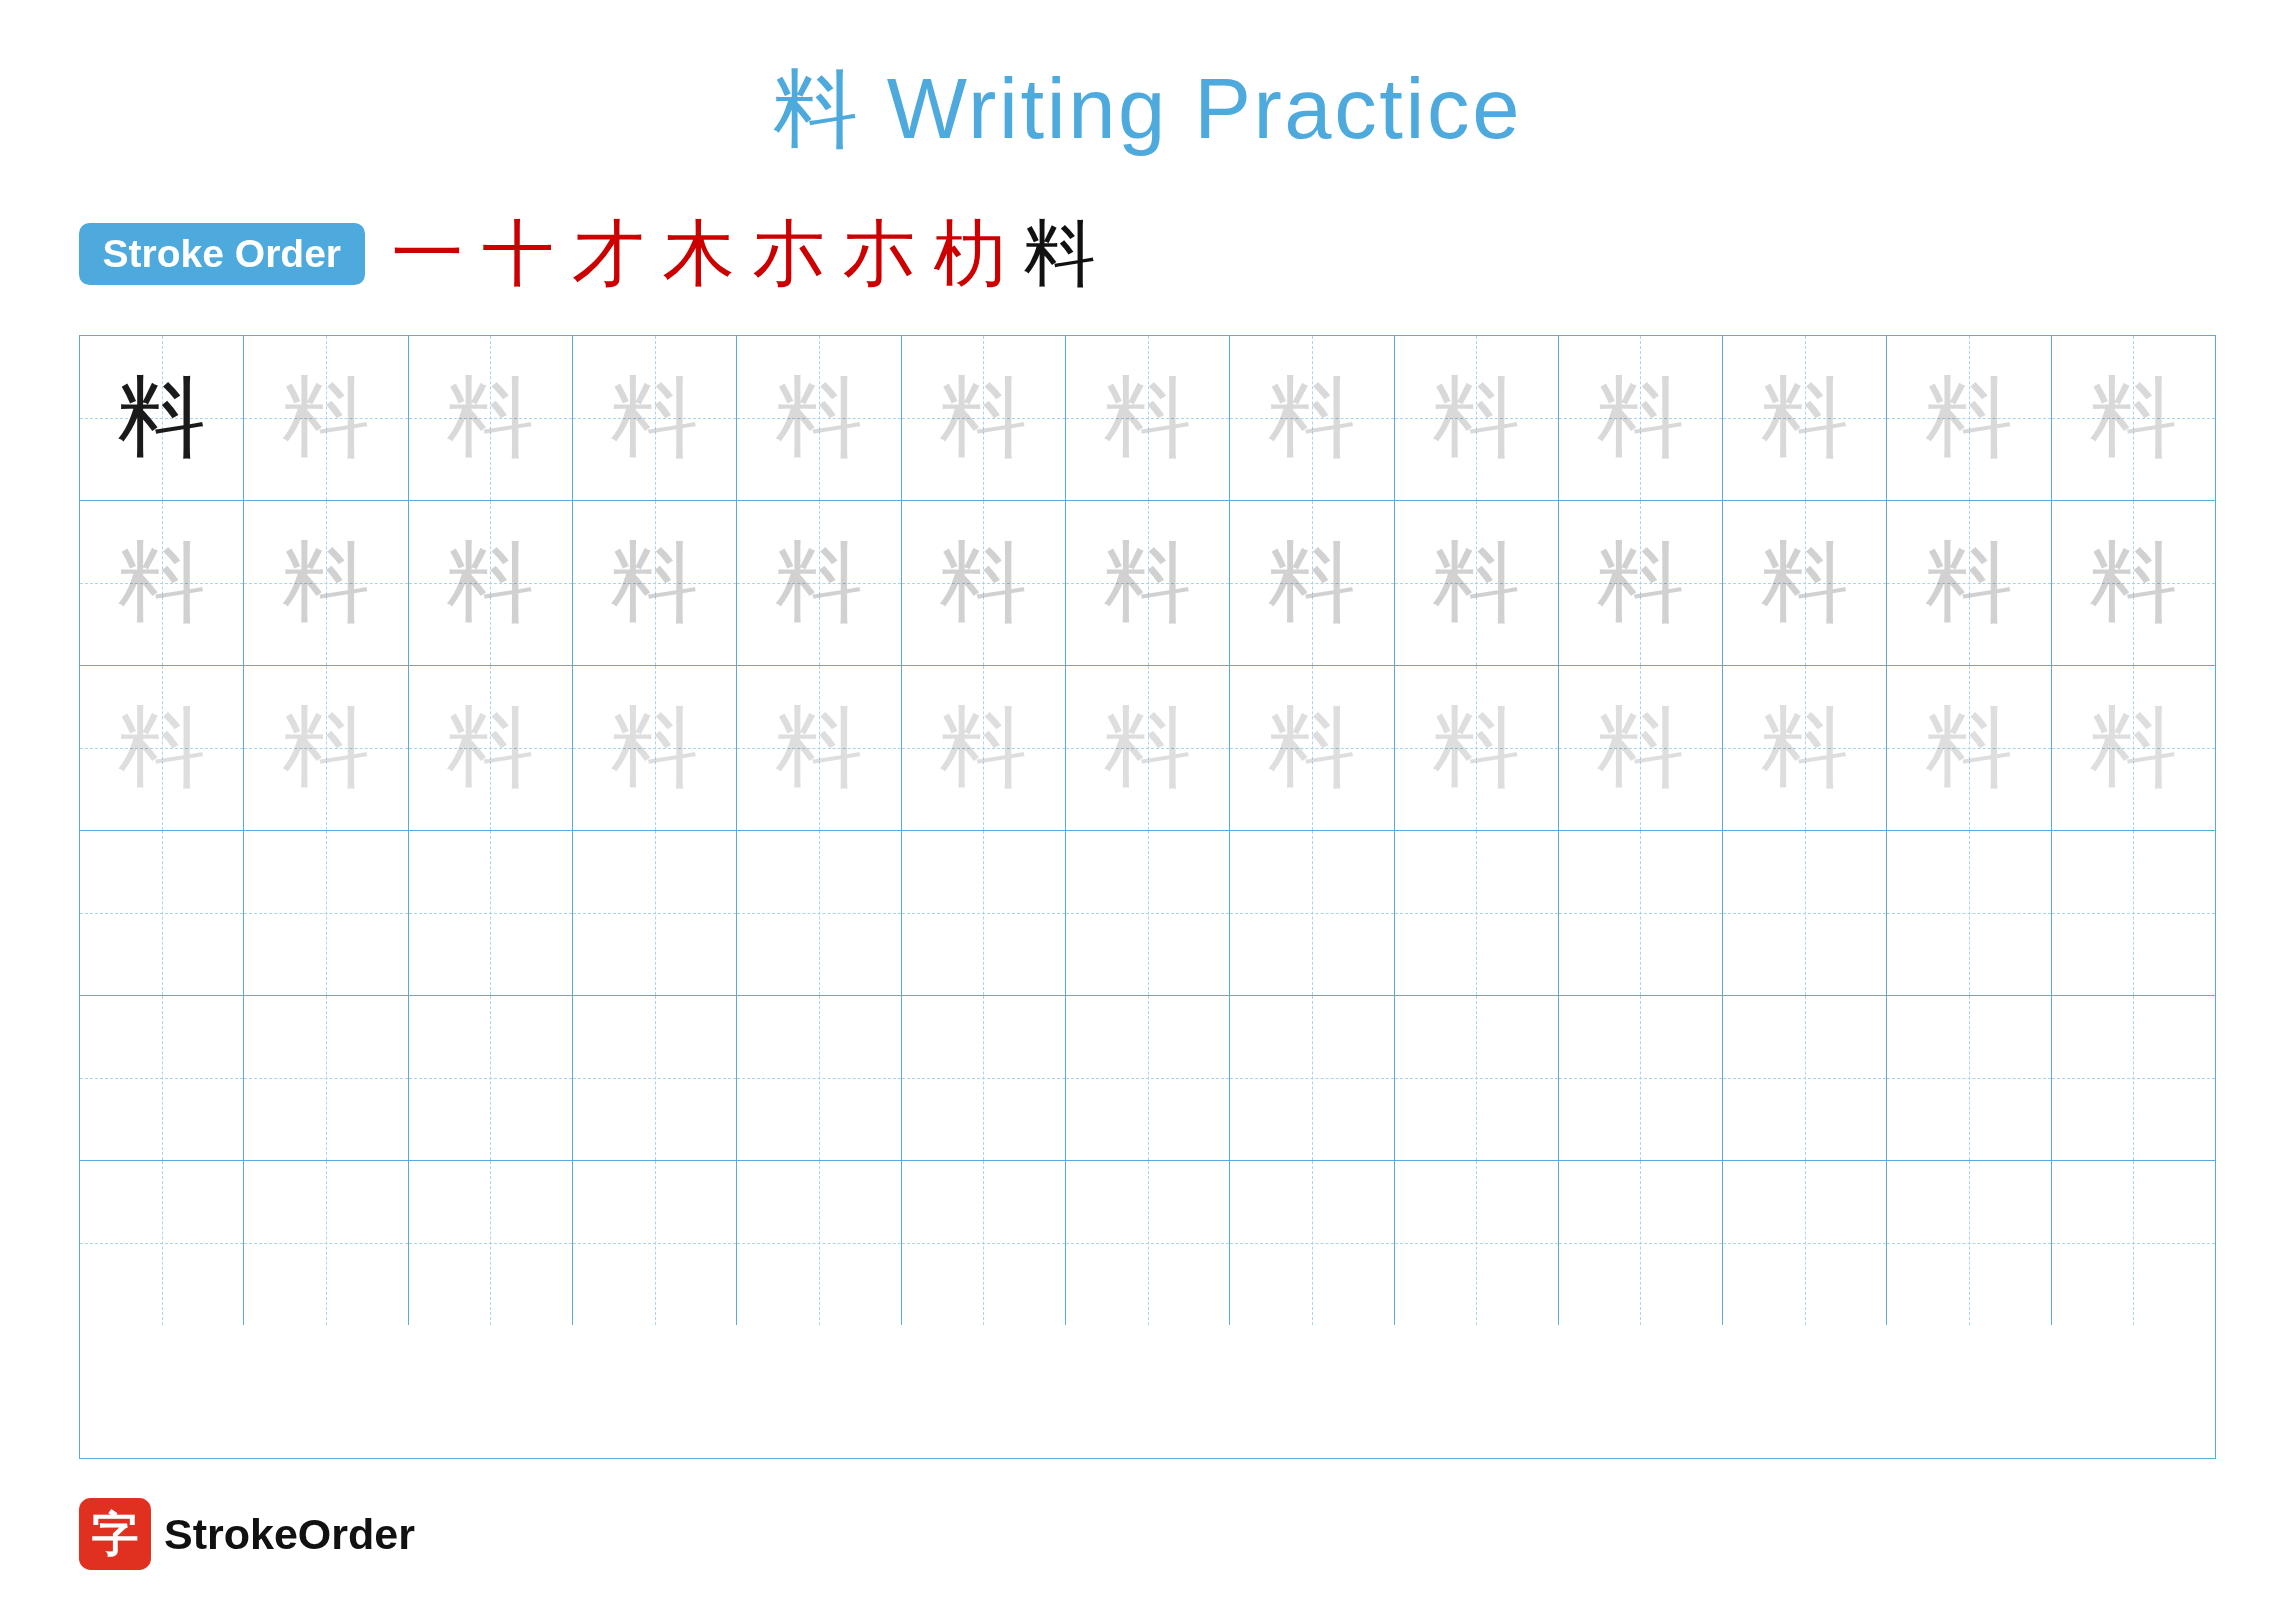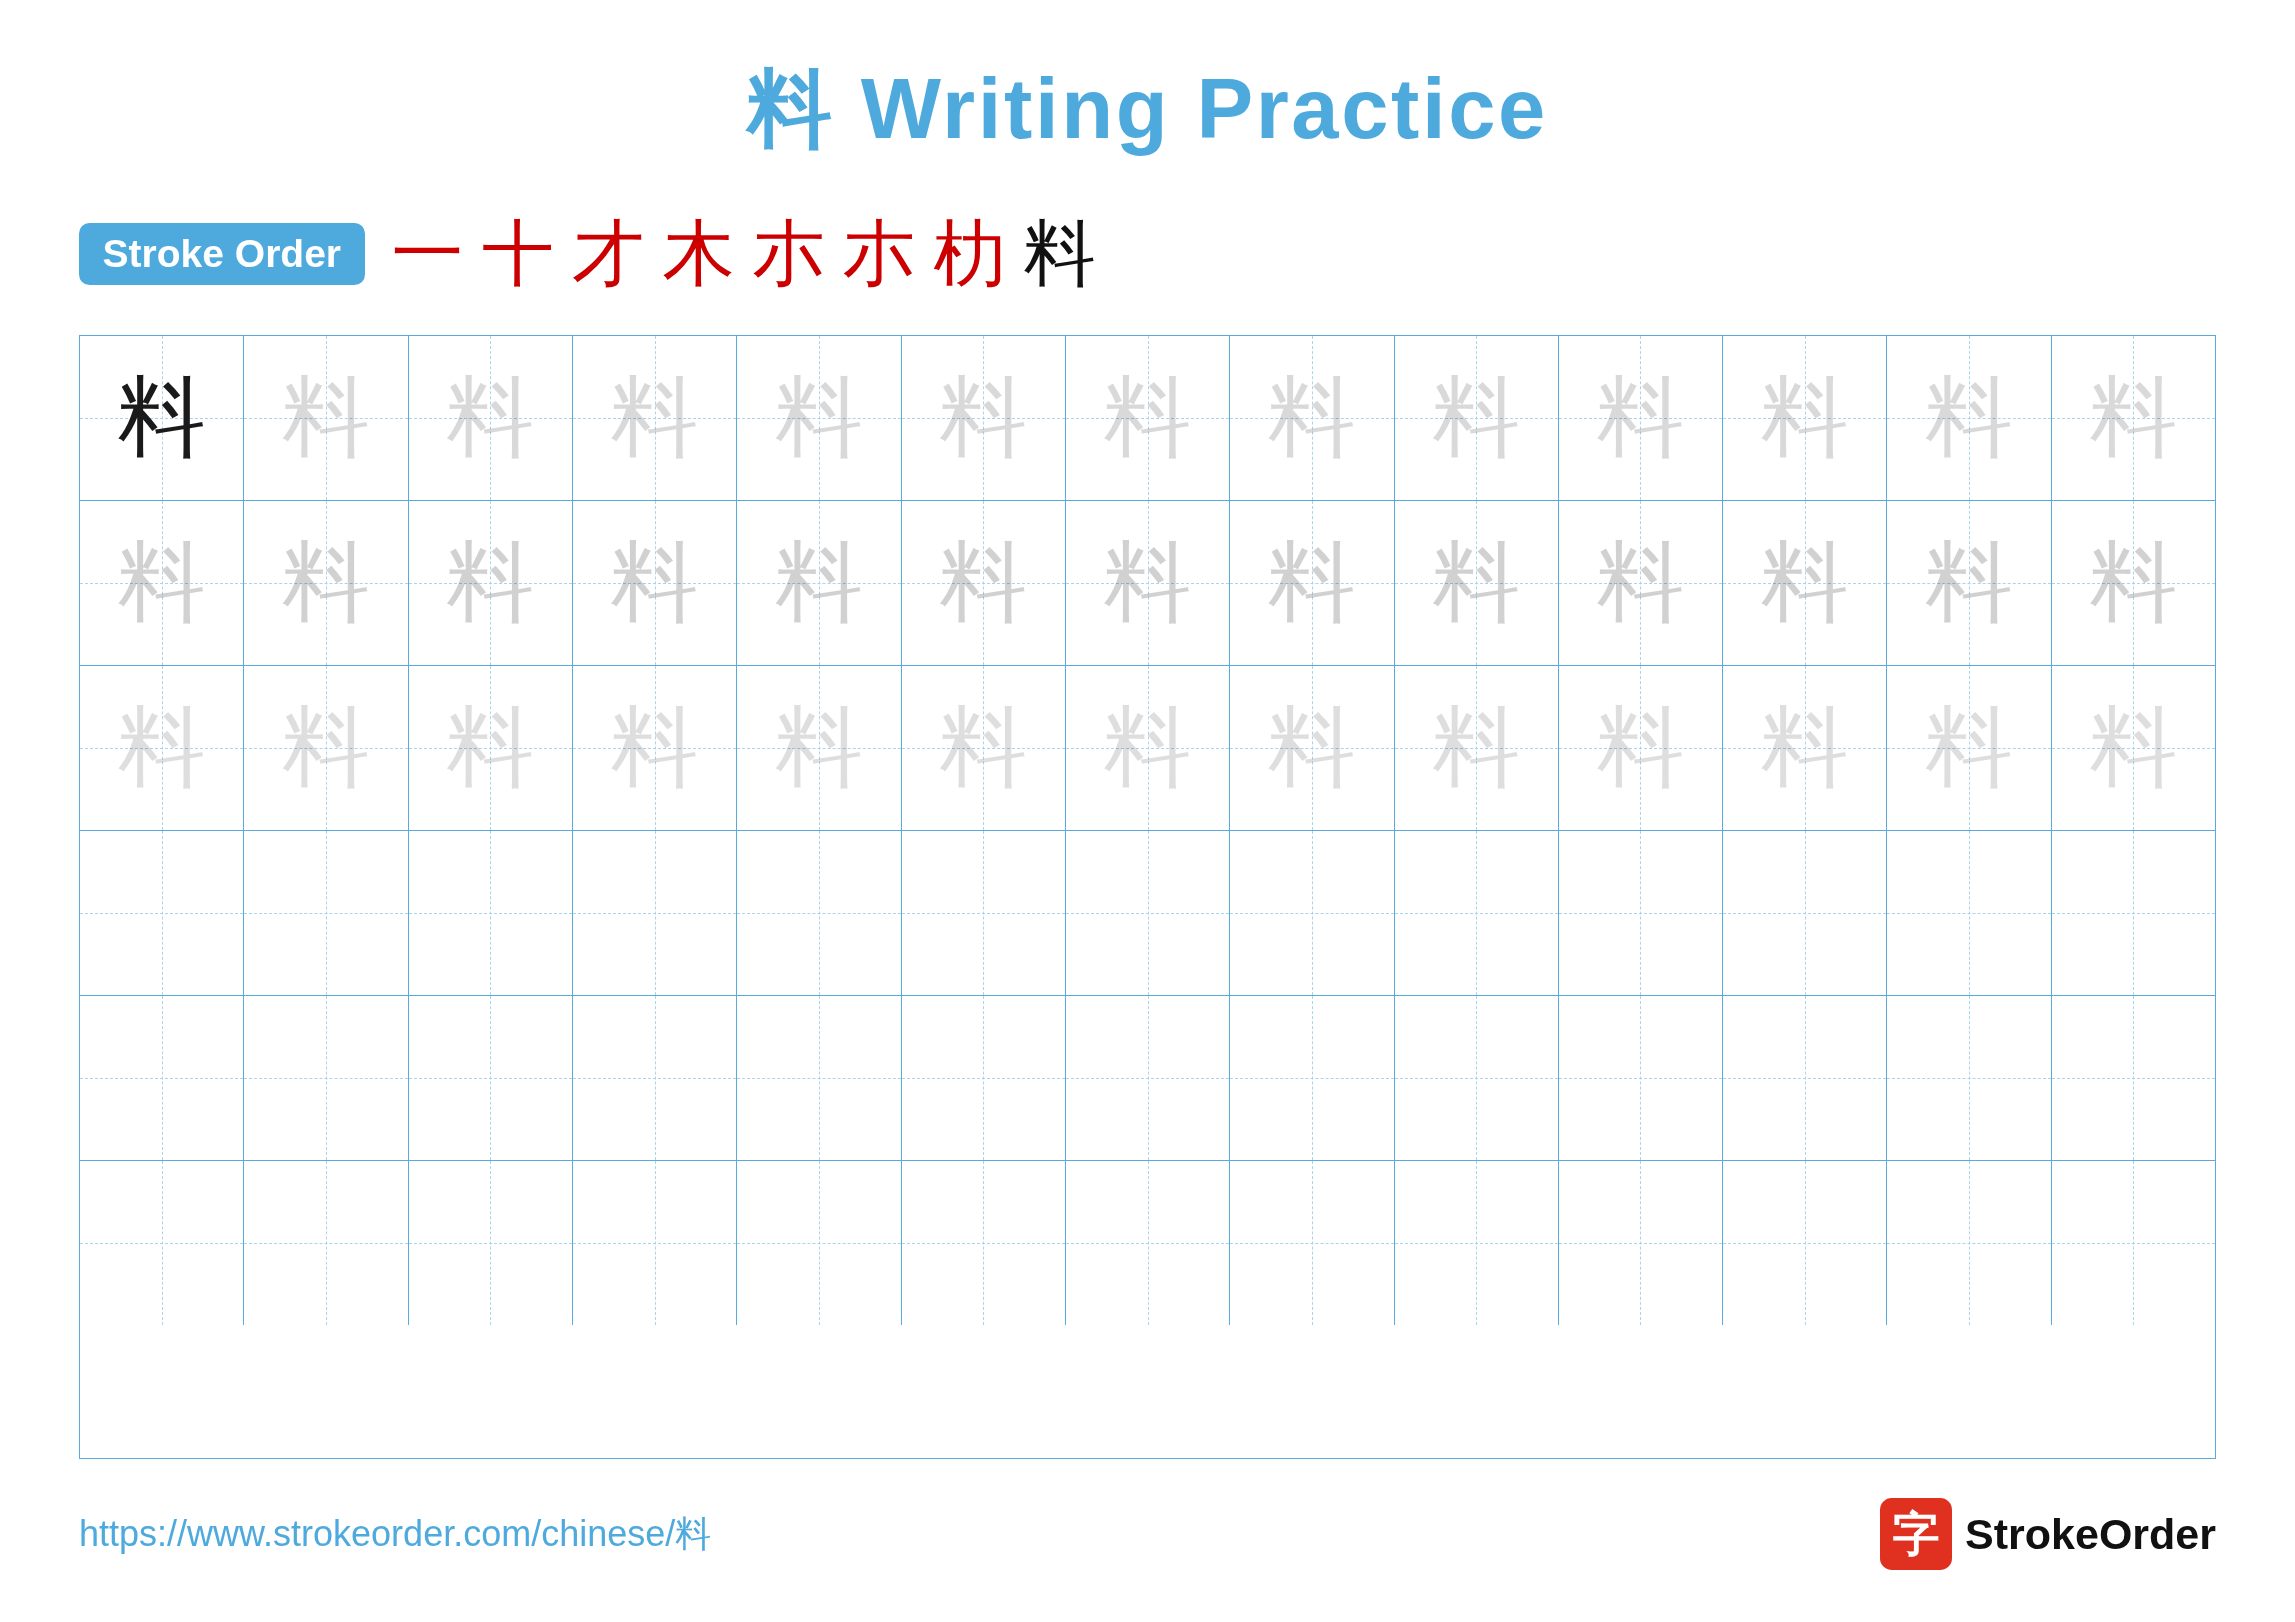--- a/index.html
+++ b/index.html
@@ -19,21 +19,21 @@
       position: relative;
       display: flex;
       flex-direction: column;
       align-items: center;
       padding: 52px 79px 52px 79px;
     }
 
     .title {
       font-size: 85px;
       color: #4eaadd;
-      font-weight: bold;
+      font-weight: normal;
       margin-bottom: 39px;
       text-align: center;
       letter-spacing: 2.6px;
     }
 
     .stroke-order-row {
       display: flex;
       align-items: center;
       width: 100%;
       margin-bottom: 33px;
@@ -363,21 +363,20 @@
         <div class="grid-cell" style="height: 164px; min-height: 164px;"></div>
         <div class="grid-cell" style="height: 164px; min-height: 164px;"></div>
         <div class="grid-cell" style="height: 164px; min-height: 164px;"></div>
         <div class="grid-cell" style="height: 164px; min-height: 164px;"></div>
         <div class="grid-cell" style="height: 164px; min-height: 164px;"></div>
         <div class="grid-cell" style="height: 164px; min-height: 164px;"></div>
       </div>
     </div>
 
   <div class="footer">
-    <span class="footer-url">https://www.strokeorder.com/chinese/料</span>
     <div class="footer-logo">
       <div class="footer-logo-icon">
         <span>字</span>
       </div>
       <span class="footer-logo-text">StrokeOrder</span>
     </div>
   </div>
 
 </div>
 

